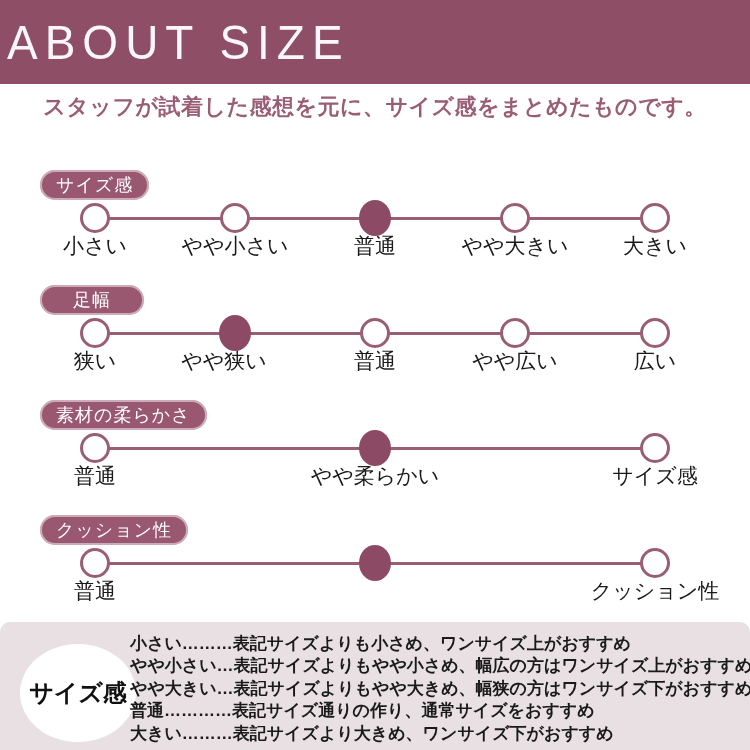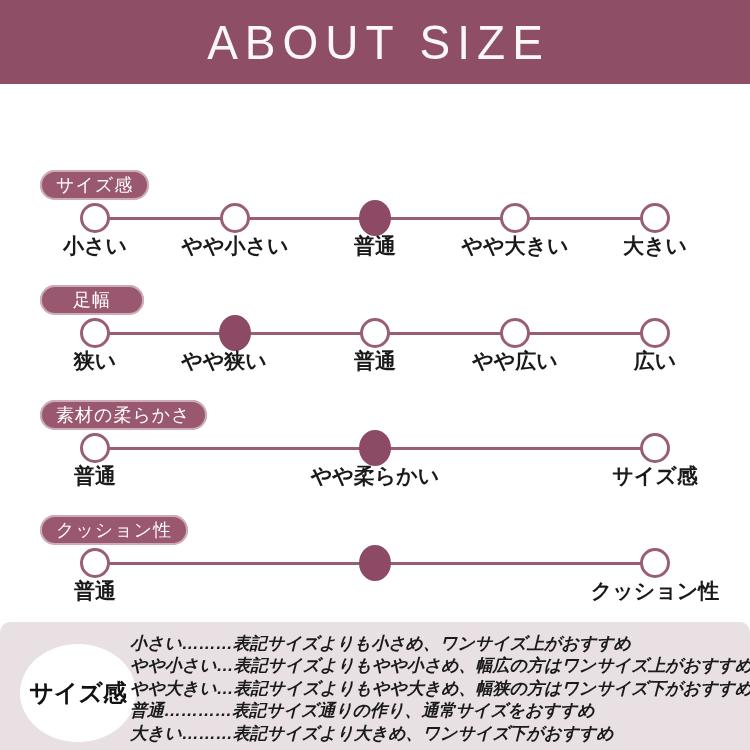--- a/index.html
+++ b/index.html
@@ -1,60 +1,61 @@
 <!DOCTYPE html>
 <html style="--header-bg: #8e4e65; --accent: #99586f; --line: #9a5e74; --dot-fill: #8d4a64; --intro-text: #9a5e74; --legend-bg: #e8e0e3; --label-text: #1a1a1a;"><head>
 <meta charset="utf-8">
 <style>
   html,body{margin:0;padding:0;background:#fff;}
   body{font-family:"Liberation Sans","DejaVu Sans",sans-serif;-webkit-font-smoothing:antialiased;}
   .sheet{position:relative;width:750px;height:750px;background:#fff;overflow:hidden;}
 
   
   .header{position:absolute;top:0;left:0;width:750px;height:84px;background:var(--header-bg,#8e4e65);
-          display:flex;align-items:center;justify-content:center;}
+          display:flex;align-items:center;}
   .header .title{color:#fbf7f9;font-size:46px;font-weight:300;letter-spacing:7px;text-indent:7px;
           font-family:"Liberation Sans","DejaVu Sans",sans-serif;transform:scaleY(1.04);}
 
   
   .intro{position:absolute;top:90px;left:0;width:750px;text-align:center;
          color:var(--intro-text,#9a5e74);font-weight:700;font-size:22px;line-height:33px;letter-spacing:.5px;}
 
   
   .scale{position:absolute;left:0;width:750px;height:90px;}
   .pill{position:absolute;left:40px;top:0;height:30px;min-width:72px;padding:0 16px;
         background:var(--accent,#99586f);border-radius:16px;box-shadow:inset 0 0 0 2px rgba(255,255,255,.5);
         display:flex;align-items:center;justify-content:center;}
   .pill span{color:#fff;font-size:18px;font-weight:500;letter-spacing:1px;white-space:nowrap;}
   .line{position:absolute;top:47px;left:95px;width:560px;height:3px;background:var(--line,#9a5e74);}
   .dot{position:absolute;top:33px;width:30px;height:30px;box-sizing:border-box;background:#fff;
        border:3px solid var(--line,#9a5e74);border-radius:50%;}
   .dot.filled{top:30px;width:32px;height:36px;border:none;background:var(--dot-fill,#8d4a64);}
   .pt-label{position:absolute;top:62px;transform:translateX(-50%);white-space:nowrap;
-       color:var(--label-text,#1a1a1a);font-size:21px;font-weight:700;}
+       color:var(--label-text,#1a1a1a);font-size:21px;font-weight:400;}
 
   
   .legend{position:absolute;top:622px;left:0;width:750px;height:128px;
           background:var(--legend-bg,#e8e0e3);border-radius:10px 10px 0 0;}
   .legend-circle{position:absolute;left:20px;top:22px;width:116px;height:98px;background:#fff;border-radius:50%;
           display:flex;align-items:center;justify-content:center;}
   .legend-circle span{font-size:24px;font-weight:700;color:#111;}
-  .legend-rows{position:absolute;left:130px;top:11px;width:615px;font-style:italic;}
+  .legend-rows{position:absolute;left:130px;top:11px;width:615px;}
   .legend-row{font-size:17px;font-weight:700;color:var(--label-text,#1a1a1a);line-height:22.4px;white-space:nowrap;}
 </style>
 </head>
 <body>
 
 <div class="sheet">
 
   <div class="header">
     <div class="title">ABOUT SIZE</div>
   </div>
 
   <div class="intro">
+    <div>スタッフが試着した感想を元に、サイズ感をまとめたものです。</div>
   </div>
 
   <div class="scale" style="top:170px">
     <div class="pill">
       <span>サイズ感</span>
     </div>
     <div class="line"></div>
     <span class="dot" style="left:80px"></span>
     <span class="dot" style="left:220px"></span>
     <span class="dot filled" style="left:359px"></span>

